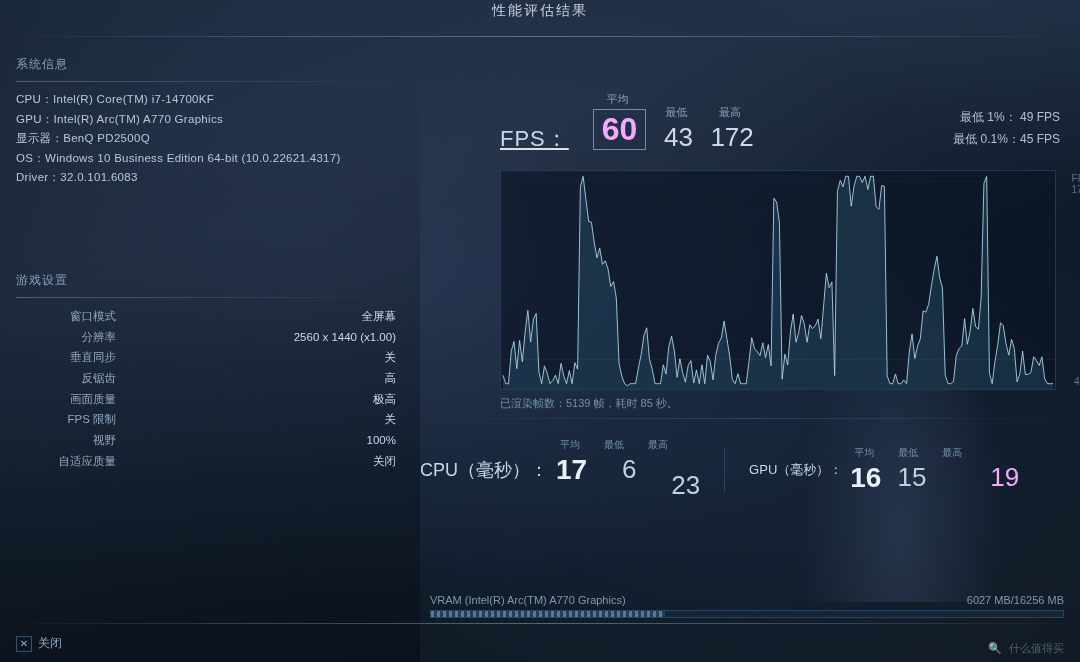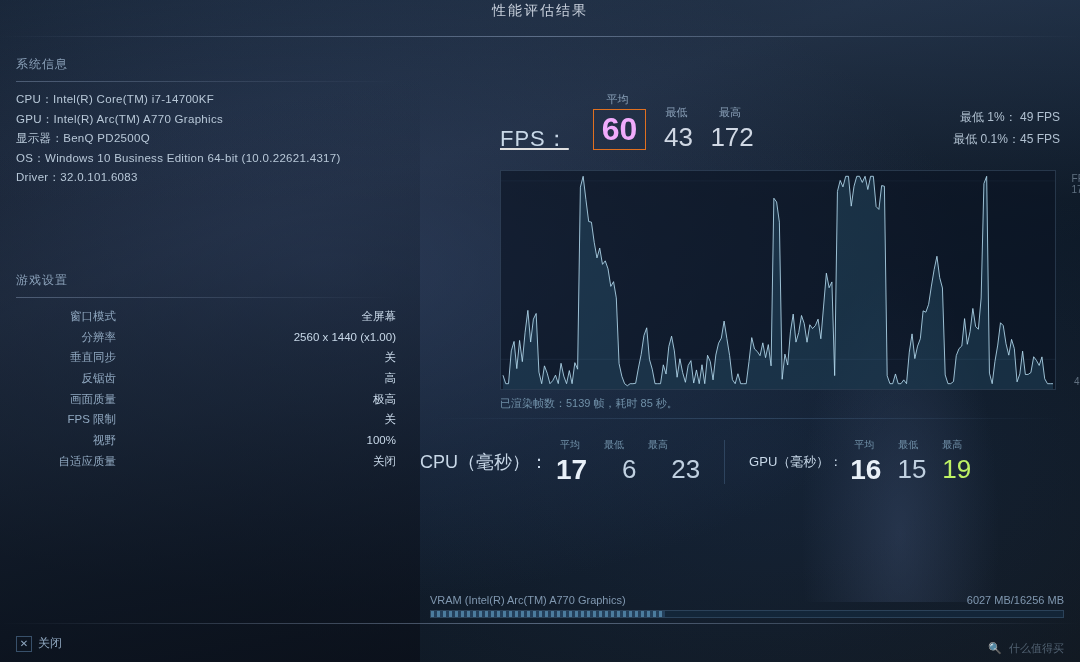--- a/index.html
+++ b/index.html
@@ -428,39 +428,39 @@
       <div style="font-size:18px; color:#c8d8e8; white-space:nowrap;">CPU（毫秒）：</div>
       <div>
         <div style="display:flex; gap:16px; margin-bottom:2px;">
           <div style="font-size:10px; color:#7090a8; text-align:center; min-width:28px;">平均</div>
           <div style="font-size:10px; color:#7090a8; text-align:center; min-width:28px;">最低</div>
           <div style="font-size:10px; color:#7090a8; text-align:center; min-width:28px;">最高</div>
         </div>
         <div style="display:flex; gap:28px;">
           <div style="font-size:28px; font-weight:bold; color:#e8f0f8; min-width:28px; text-align:center;">17</div>
           <div style="font-size:26px; color:#c0d0e0; min-width:28px; text-align:center;">6</div>
-          <div style="font-size:26px; color:#c0d0e0; min-width:28px; text-align:center;">23</div>
+          <div style="font-size:26px; color:#c0d0e0; min-width:28px; text-align:center;margin-top:16px;">23</div>
         </div>
       </div>
     </div>
 
     <div style="width:1px; height:44px; background:rgba(100,140,180,0.3); margin:0 24px;"></div>
 
     <div style="display:flex; align-items:center; gap:8px;">
       <div style="font-size:13px; color:#c8d8e8; white-space:nowrap;">GPU（毫秒）：</div>
       <div>
         <div style="display:flex; gap:16px; margin-bottom:2px;">
           <div style="font-size:10px; color:#7090a8; text-align:center; min-width:28px;">平均</div>
           <div style="font-size:10px; color:#7090a8; text-align:center; min-width:28px;">最低</div>
           <div style="font-size:10px; color:#7090a8; text-align:center; min-width:28px;">最高</div>
         </div>
         <div style="display:flex; gap:16px;">
           <div style="font-size:28px; font-weight:bold; color:#e8f0f8; min-width:28px; text-align:center;">16</div>
           <div style="font-size:26px; color:#c0d0e0; min-width:28px; text-align:center;">15</div>
-          <div style="font-size:26px; color:#bef264; min-width:28px; text-align:center;">19</div>
+          <div style="font-size:26px; color:#f0abfc; min-width:28px; text-align:center;margin-left:48px;">19</div>
         </div>
       </div>
     </div>
   </div>
 
   <div class="vram-section">
     <div class="vram-header">
       <span>VRAM (Intel(R) Arc(TM) A770 Graphics)</span>
       <span>6027 MB/16256 MB</span>
     </div>

